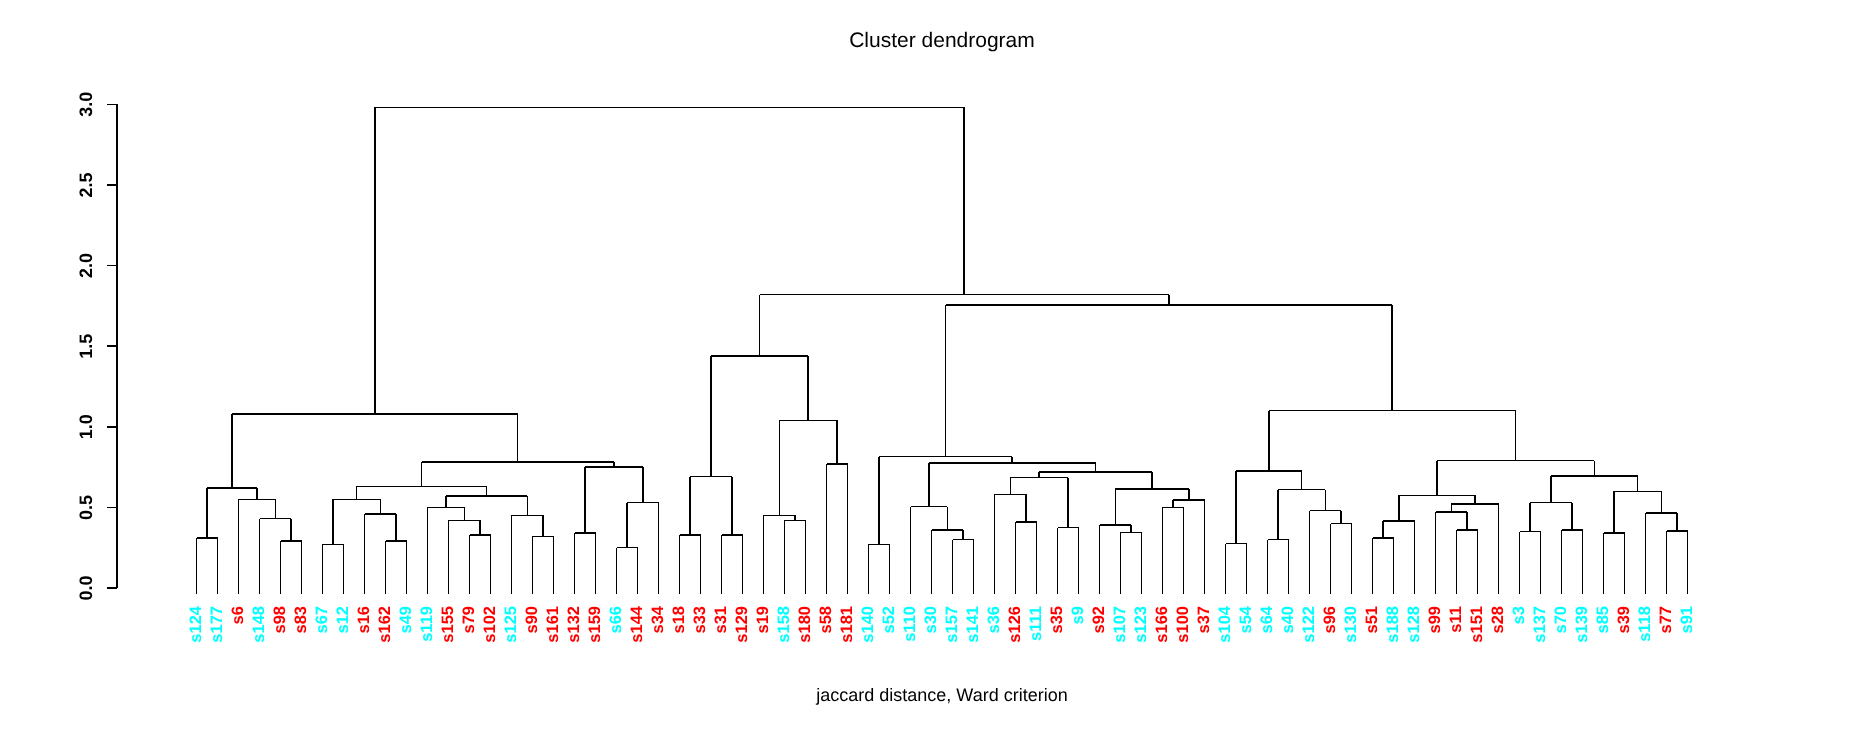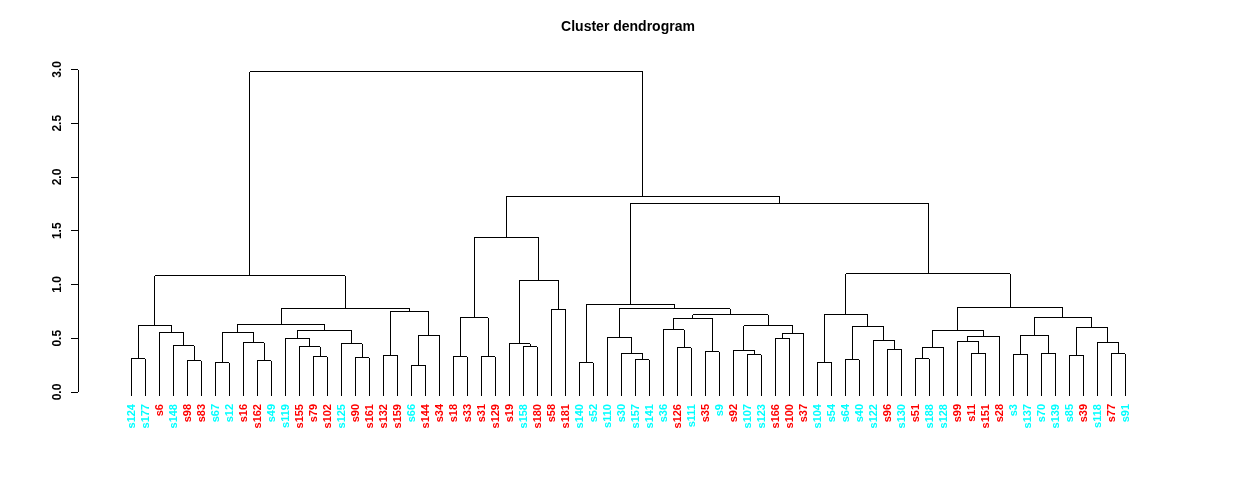--- a/index.html
+++ b/index.html
@@ -1,19 +1,19 @@
 <!DOCTYPE html>
 <html><head>
 <meta charset="utf-8">
 <style>
   html,body{margin:0;padding:0;background:#ffffff;}
   .chart-wrap{position:relative;width:1238px;height:500px;background:#ffffff;overflow:hidden;
               font-family:"Liberation Sans",sans-serif;}
   .chart-title{position:absolute;left:98px;top:18px;width:1060px;text-align:center;
-               font-size:14px;font-weight:bold;color:#000;}
+               font-size:14px;font-weight:normal;color:#000;}
   .chart-caption{position:absolute;left:98px;top:456px;width:1060px;text-align:center;
                  font-size:12px;font-weight:normal;color:#000;}
   svg{position:absolute;left:0;top:0;}
 </style>
 </head>
 <body>
 
 <div class="chart-wrap">
   <div class="chart-title">Cluster dendrogram</div>
   <svg id="plot" width="1238" height="500" xmlns="http://www.w3.org/2000/svg" shape-rendering="crispEdges">
@@ -311,13 +311,14 @@
       <text x="1013" y="404" fill="#00FFFF" font-size="11px" font-weight="bold" font-family="&quot;Liberation Sans&quot;,sans-serif" text-anchor="end" dominant-baseline="central" transform="rotate(-90 1013 404)">s3</text>
       <text x="1027" y="404" fill="#00FFFF" font-size="11px" font-weight="bold" font-family="&quot;Liberation Sans&quot;,sans-serif" text-anchor="end" dominant-baseline="central" transform="rotate(-90 1027 404)">s137</text>
       <text x="1041" y="404" fill="#00FFFF" font-size="11px" font-weight="bold" font-family="&quot;Liberation Sans&quot;,sans-serif" text-anchor="end" dominant-baseline="central" transform="rotate(-90 1041 404)">s70</text>
       <text x="1055" y="404" fill="#00FFFF" font-size="11px" font-weight="bold" font-family="&quot;Liberation Sans&quot;,sans-serif" text-anchor="end" dominant-baseline="central" transform="rotate(-90 1055 404)">s139</text>
       <text x="1069" y="404" fill="#00FFFF" font-size="11px" font-weight="bold" font-family="&quot;Liberation Sans&quot;,sans-serif" text-anchor="end" dominant-baseline="central" transform="rotate(-90 1069 404)">s85</text>
       <text x="1083" y="404" fill="#FF0000" font-size="11px" font-weight="bold" font-family="&quot;Liberation Sans&quot;,sans-serif" text-anchor="end" dominant-baseline="central" transform="rotate(-90 1083 404)">s39</text>
       <text x="1097" y="404" fill="#00FFFF" font-size="11px" font-weight="bold" font-family="&quot;Liberation Sans&quot;,sans-serif" text-anchor="end" dominant-baseline="central" transform="rotate(-90 1097 404)">s118</text>
       <text x="1111" y="404" fill="#FF0000" font-size="11px" font-weight="bold" font-family="&quot;Liberation Sans&quot;,sans-serif" text-anchor="end" dominant-baseline="central" transform="rotate(-90 1111 404)">s77</text>
       <text x="1125" y="404" fill="#00FFFF" font-size="11px" font-weight="bold" font-family="&quot;Liberation Sans&quot;,sans-serif" text-anchor="end" dominant-baseline="central" transform="rotate(-90 1125 404)">s91</text>
     </svg>
+  <div class="chart-caption">jaccard distance, Ward criterion</div>
 </div>
 
 </body></html>

